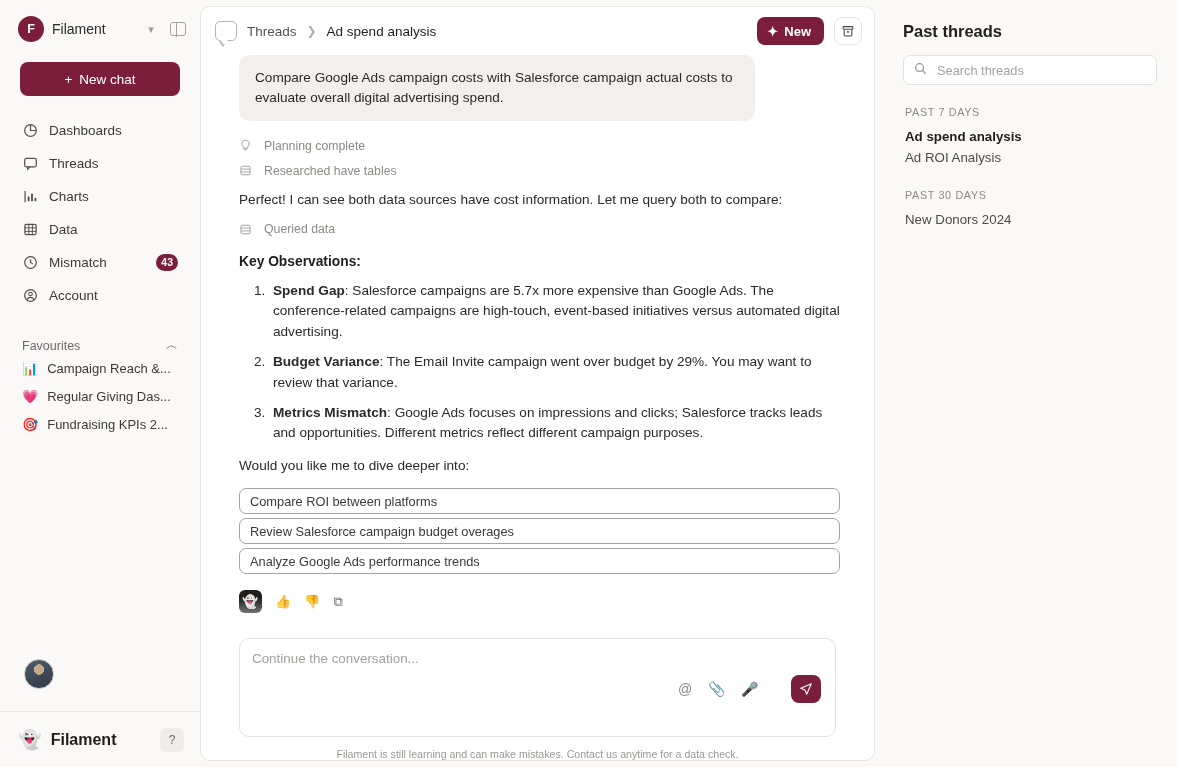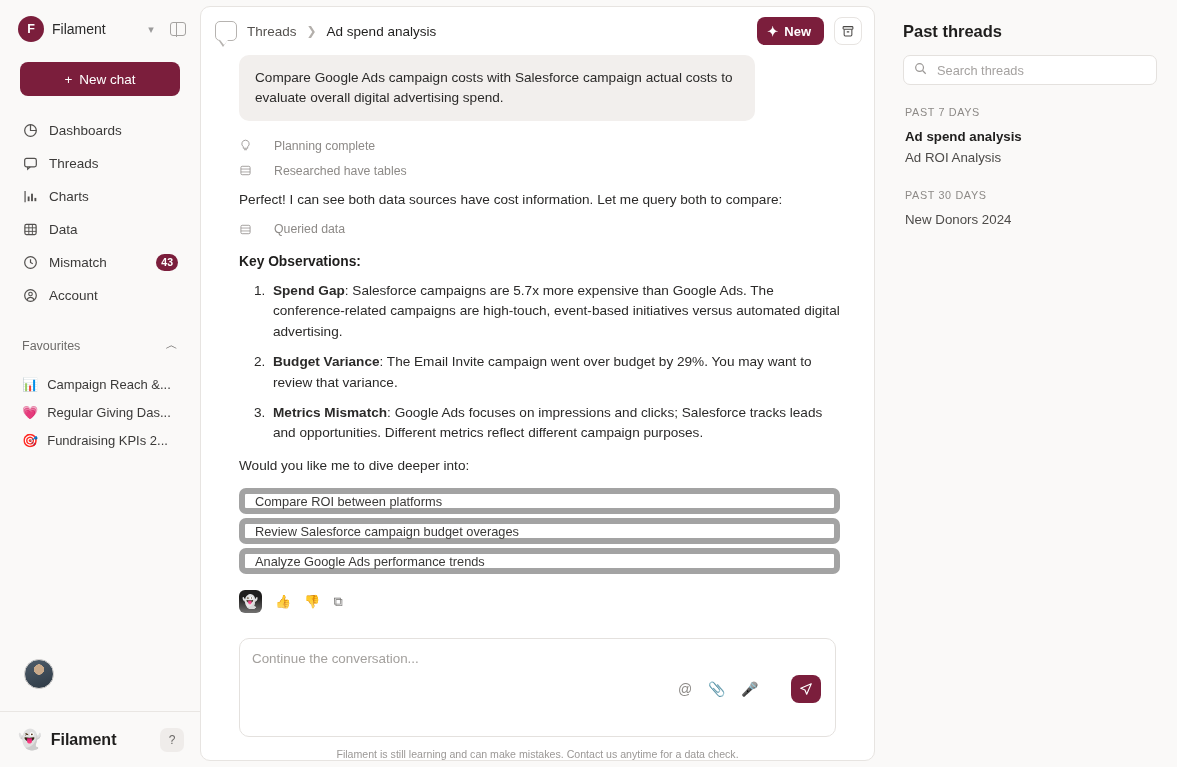--- a/index.html
+++ b/index.html
@@ -115,21 +115,21 @@
     min-width: 20px;
     height: 17px;
     display: flex; align-items: center; justify-content: center;
     padding: 0 5px;
   }
   .fav-head {
     display: flex;
     align-items: center;
     padding: 0 22px;
     margin-top: 26px;
-    margin-bottom: 16px;
+    margin-bottom: 0;
     font-size: 12.5px;
     color: #6e6c6a;
   }
   .fav-head .t { flex: 1; }
   .fav-item {
     display: flex;
     align-items: center;
     gap: 9px;
     height: 28px;
     padding: 0 22px;
@@ -260,21 +260,21 @@
     background: #f2efed;
     border-radius: 10px;
     padding: 13px 16px;
     font-size: 13.6px;
     line-height: 1.46;
     color: #2b2a29;
     max-width: 516px;
     margin-bottom: 18px;
   }
   .step {
-    display: flex; align-items: center; gap: 22px;
+    display: flex; align-items: center; gap: 12px;
     font-size: 12.3px;
     color: #8d8a87;
     margin: 11px 0;
   }
   .step .sic { width: 13px; height: 13px; display: flex; align-items: center; justify-content: center; }
   .para {
     font-size: 13.6px;
     color: #2b2a29;
     line-height: 1.5;
     margin: 12px 0;
@@ -288,21 +288,21 @@
   ol.obs {
     margin: 0 0 0 0;
     padding-left: 30px;
     font-size: 13.6px;
     color: #2b2a29;
     line-height: 1.5;
   }
   ol.obs li { margin-bottom: 10px; padding-left: 4px; }
   ol.obs li b { font-weight: bold; }
   .suggest {
-    border: 6px solid #a3a3a3;
+    border: 1px solid #a3a3a3;
     border-radius: 7px;
     height: 26px;
     display: flex;
     align-items: center;
     padding: 4px 10px;
     font-size: 12.8px;
     color: #3b3a39;
     margin-bottom: 4px;
     max-width: 606px;
     cursor: pointer;

